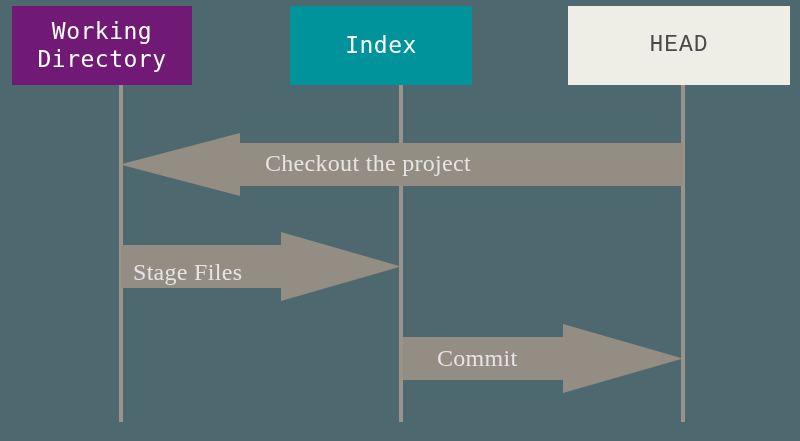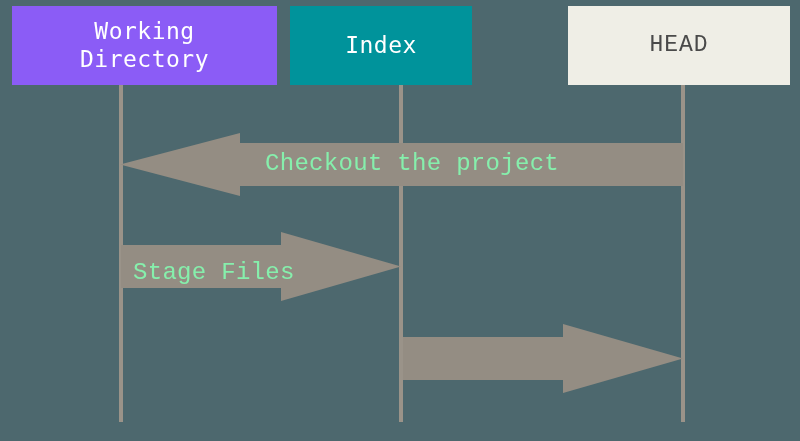--- a/index.html
+++ b/index.html
@@ -37,22 +37,22 @@
     align-items: center;
     justify-content: center;
     text-align: center;
     line-height: 1.18;
     letter-spacing: 0.5px;
     white-space: pre-line;
     box-sizing: border-box;
   }
   #box-working {
     left: 12px;
-    width: 265px;
-    background: #8b5cf6;
+    width: 180px;
+    background: #701a75;
     color: #ffffff;
     font-size: 23px;
   }
   #box-index {
     left: 290px;
     width: 182px;
     background: #00939b;
     color: #ffffff;
     font-size: 23px;
   }
@@ -72,23 +72,23 @@
     left: 0;
     top: 0;
     width: 800px;
     height: 441px;
   }
   .arrow-shape { fill: #948d83; }
 
   
   .arrow-label {
     position: absolute;
-    color: #86efac;
+    color: #e5e5e5;
     font-size: 24px;
-    font-family: Liberation Mono, monospace;
+    font-family: Liberation Serif, serif;
     letter-spacing: 0.3px;
     white-space: nowrap;
   }
   #label-checkout { left: 265px; top: 150px; }
   #label-stage    { left: 133px; top: 259px; }
   #label-commit   { left: 437px; top: 345px; }
 </style>
 </head>
 <body>
 
@@ -111,14 +111,15 @@
 Directory</div>
 
   <div class="actor-box" id="box-index">Index</div>
 
   <div class="actor-box" id="box-head">HEAD</div>
 
   <div class="arrow-label" id="label-checkout">Checkout the project</div>
 
   <div class="arrow-label" id="label-stage">Stage Files</div>
 
+  <div class="arrow-label" id="label-commit">Commit</div>
 
 </div>
 
 </body></html>

